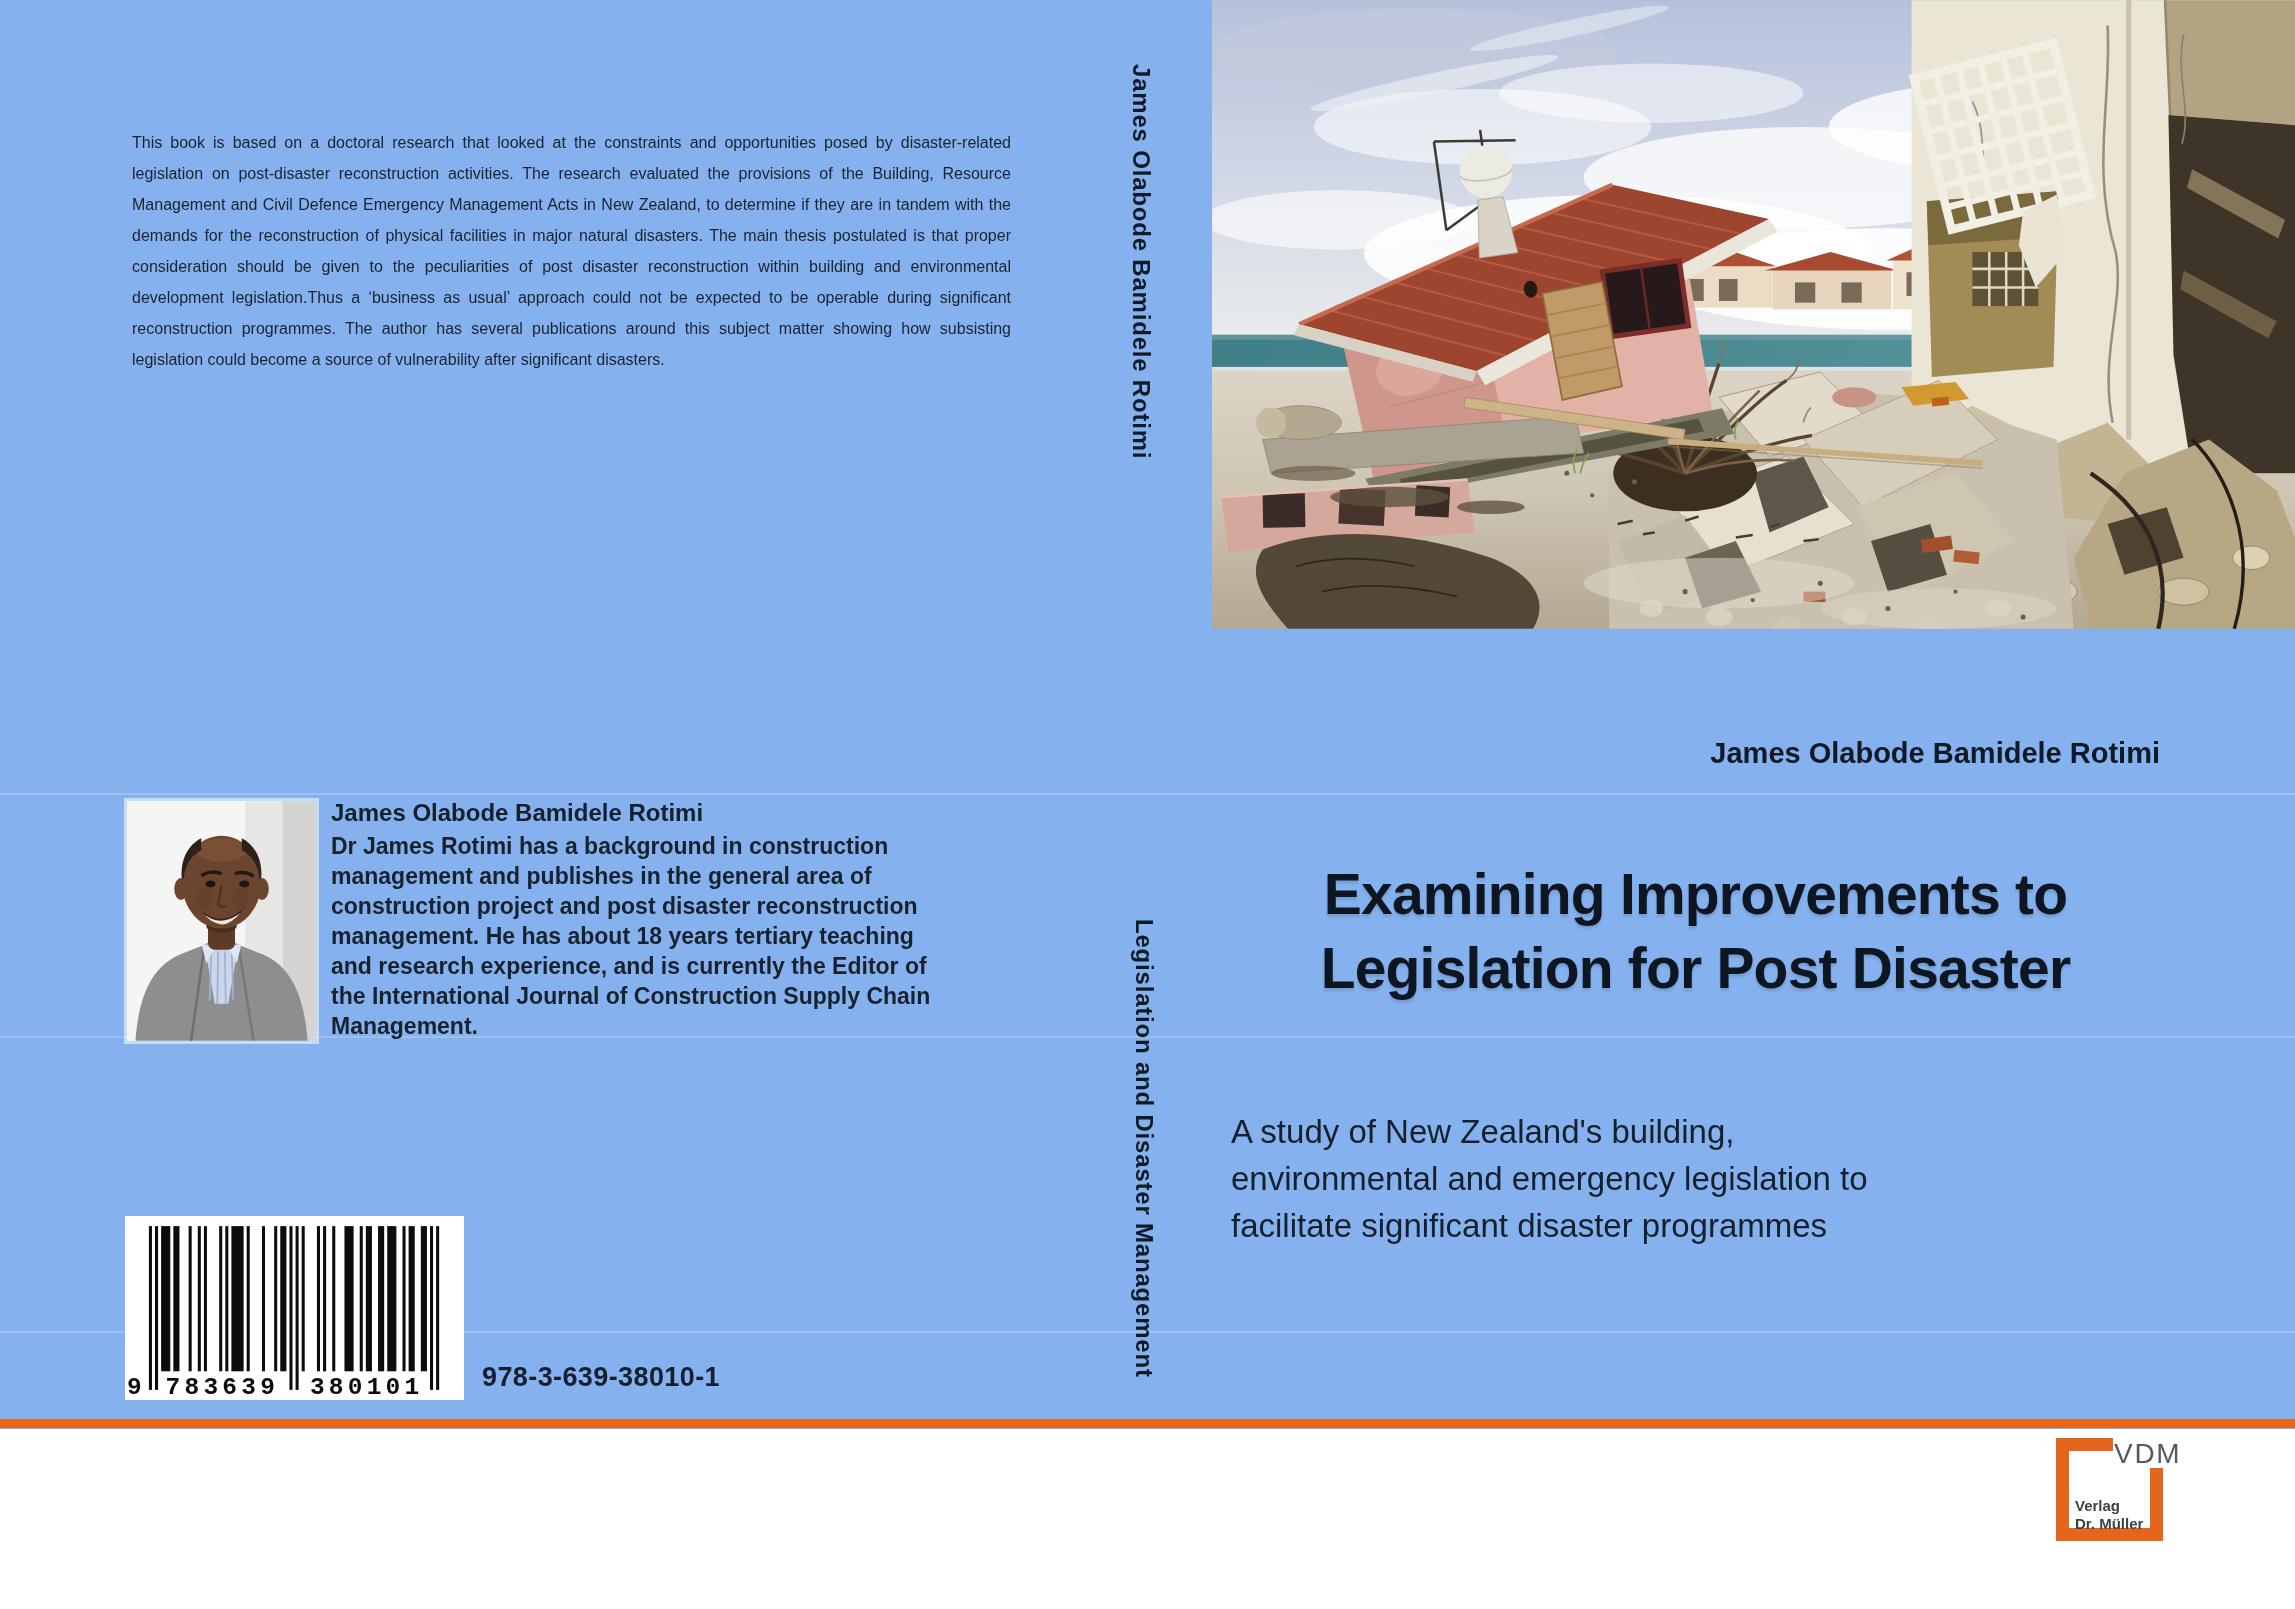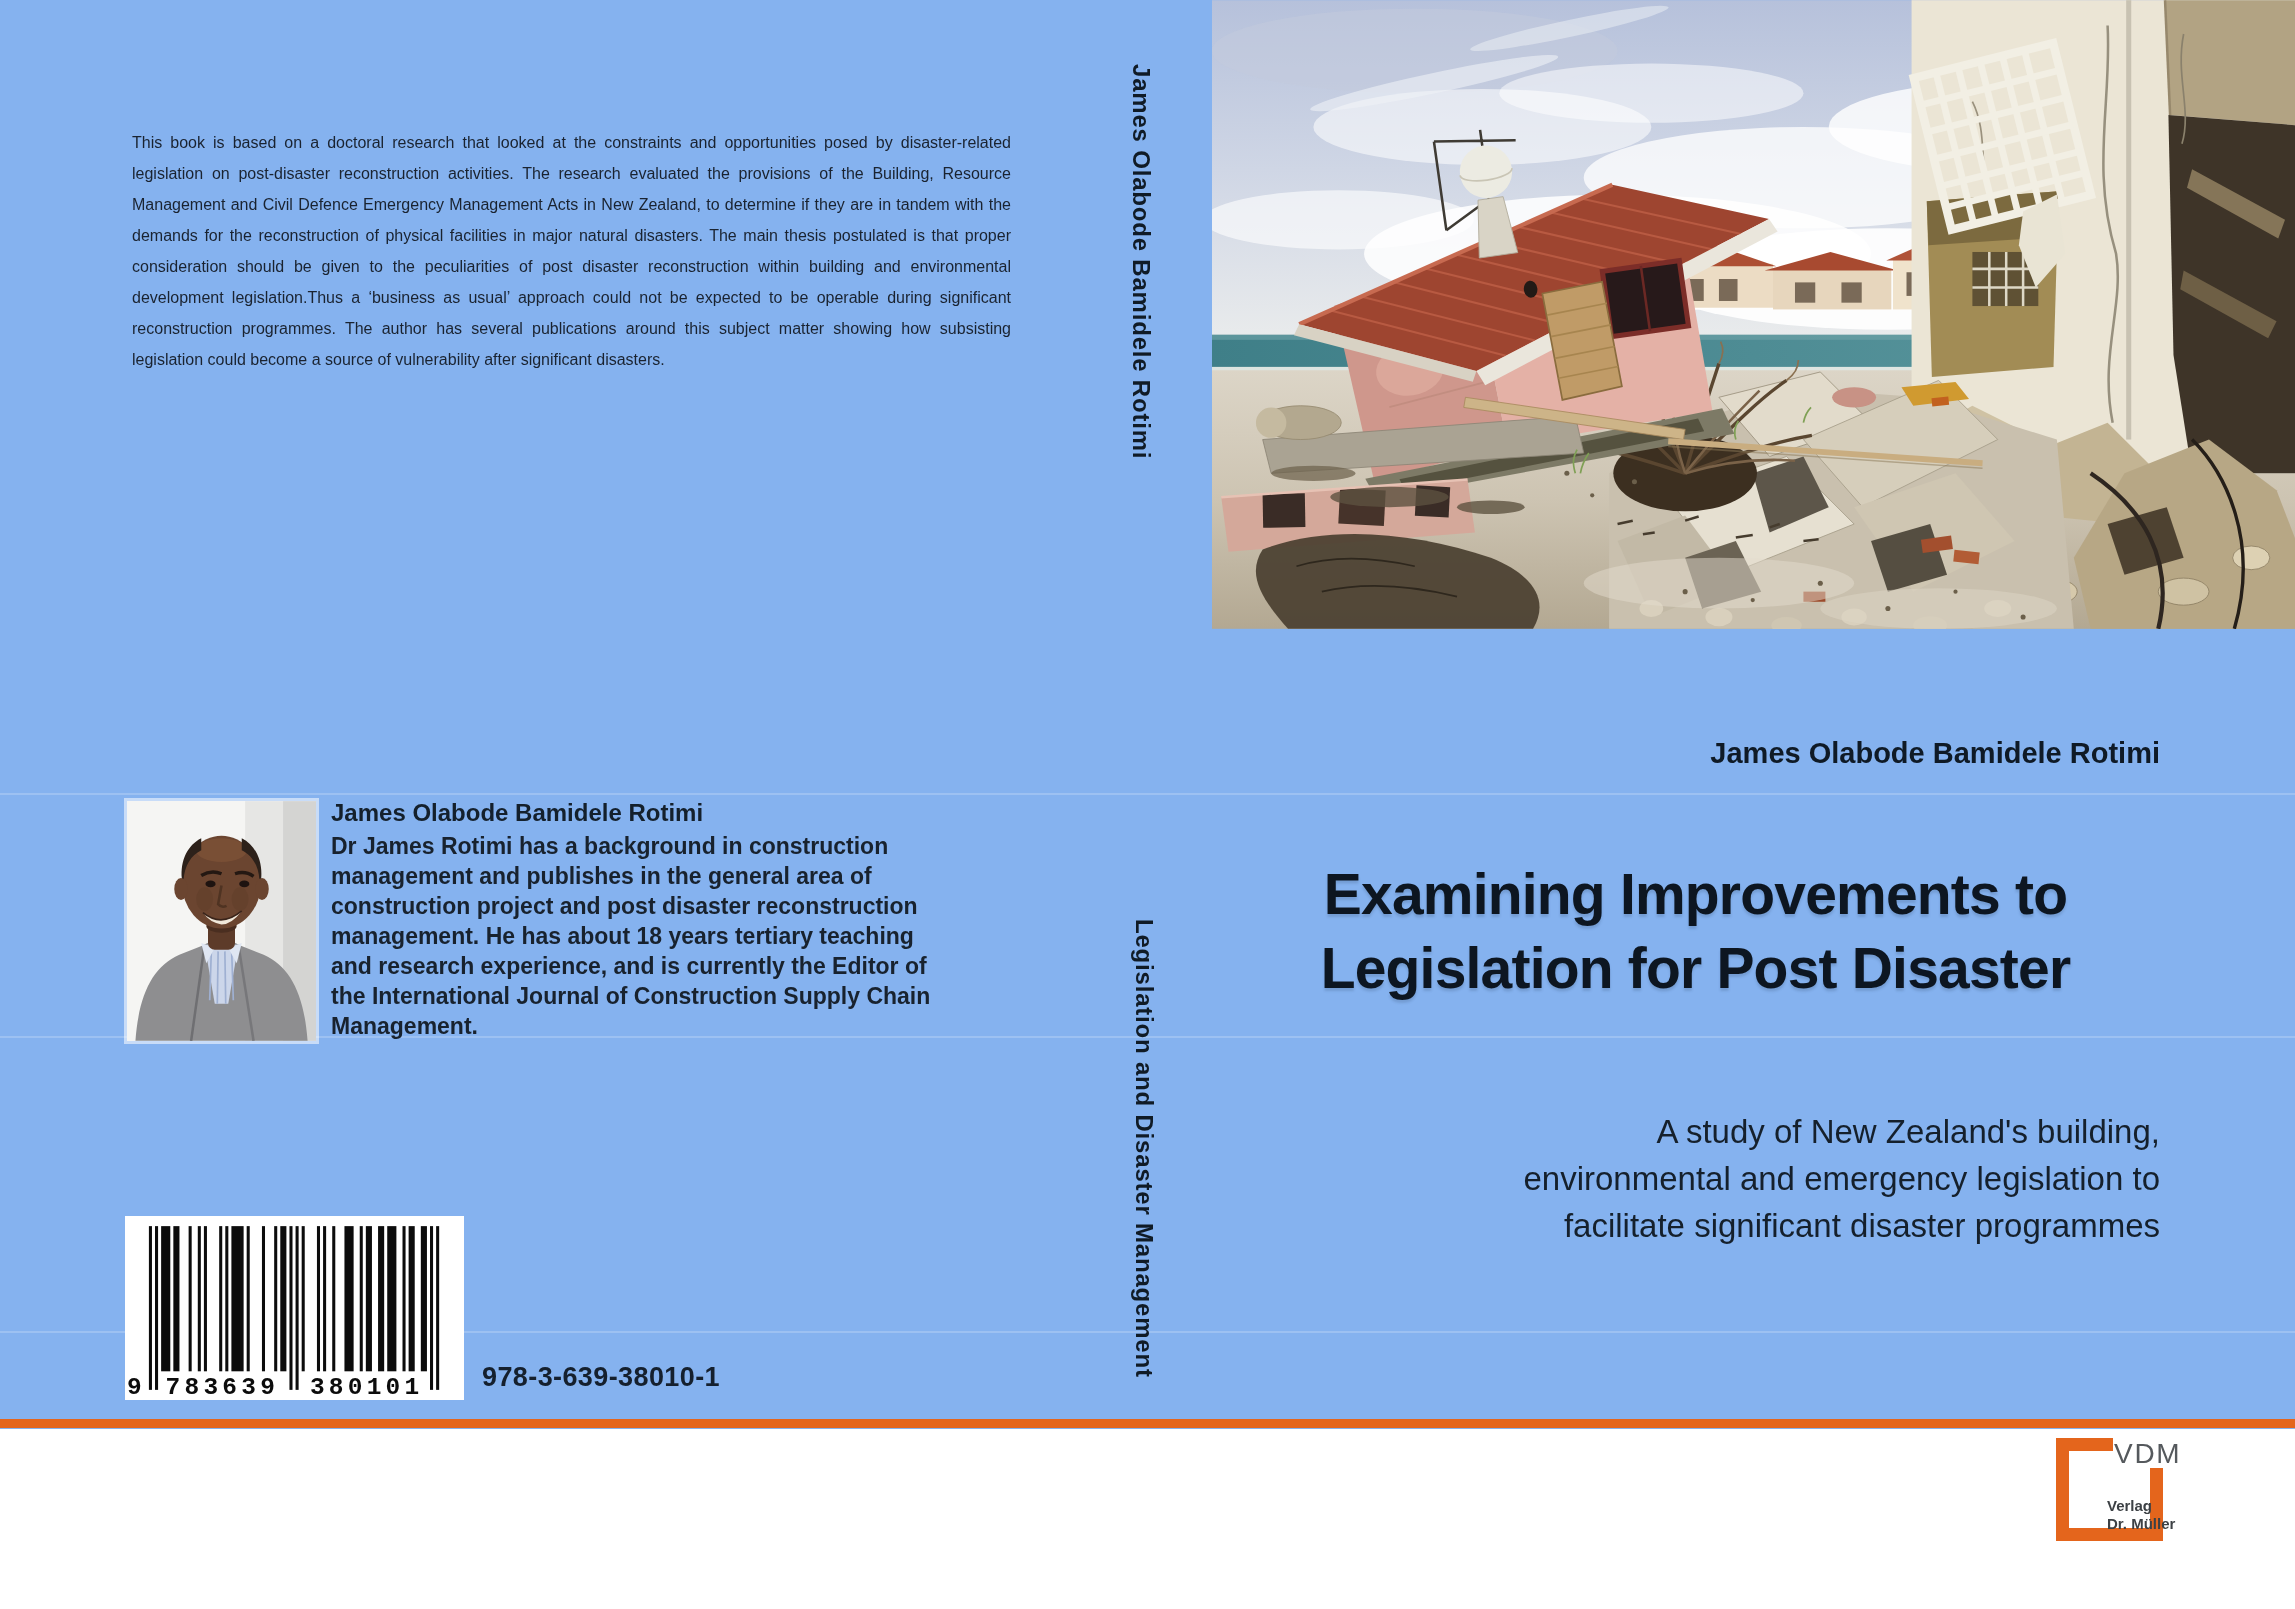--- a/index.html
+++ b/index.html
@@ -54,33 +54,33 @@
     text-align:right; font-size:29px; font-weight:bold; color:#0f1a26;
   }
   .front-title{
     position:absolute; right:135px; top:857px; width:929px;
     text-align:center; font-size:57px; line-height:74px; font-weight:bold;
     letter-spacing:-0.8px; color:#0d1621;
     text-shadow:0 2.5px 2.5px rgba(40,60,90,.18);
   }
   .front-subtitle{
     position:absolute; right:135px; top:1108px; width:929px;
-    text-align:right; font-size:33px; line-height:47px; font-weight:400; color:#15202c;
+    text-align:left; font-size:33px; line-height:47px; font-weight:400; color:#15202c;
   }
   
   .rule-orange{position:absolute; left:0; top:1419px; width:2295px; height:9.3px; background:#e4651c;}
   .footer-white{position:absolute; left:0; top:1429px; width:2295px; height:181px; background:#ffffff;}
   .vdm-frame-part{position:absolute; background:#e4651c;}
   .vdm-acronym{
     position:absolute; left:2114px; top:1438px; font-size:28px; letter-spacing:1.7px;
     color:#55595d; font-weight:400;
   }
   .vdm-name{
     position:absolute; left:2075px; top:1497px; font-size:15px; line-height:18px;
-    color:#3d4145; font-weight:bold;margin-left:32px;
+    color:#3d4145; font-weight:bold;
   }
 </style>
 </head>
 <body>
 
 <div class="cover">
 
   <div class="faint-line" style="top:793px"></div>
   <div class="faint-line" style="top:1036px"></div>
   <div class="faint-line" style="top:1331px"></div>

